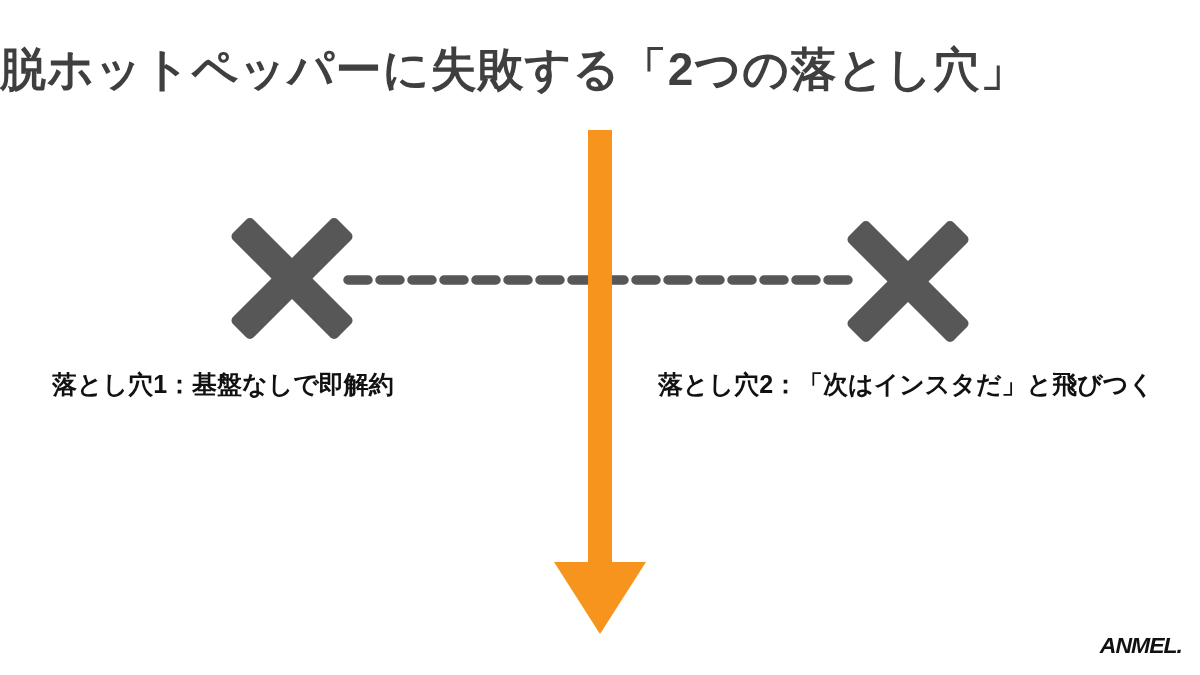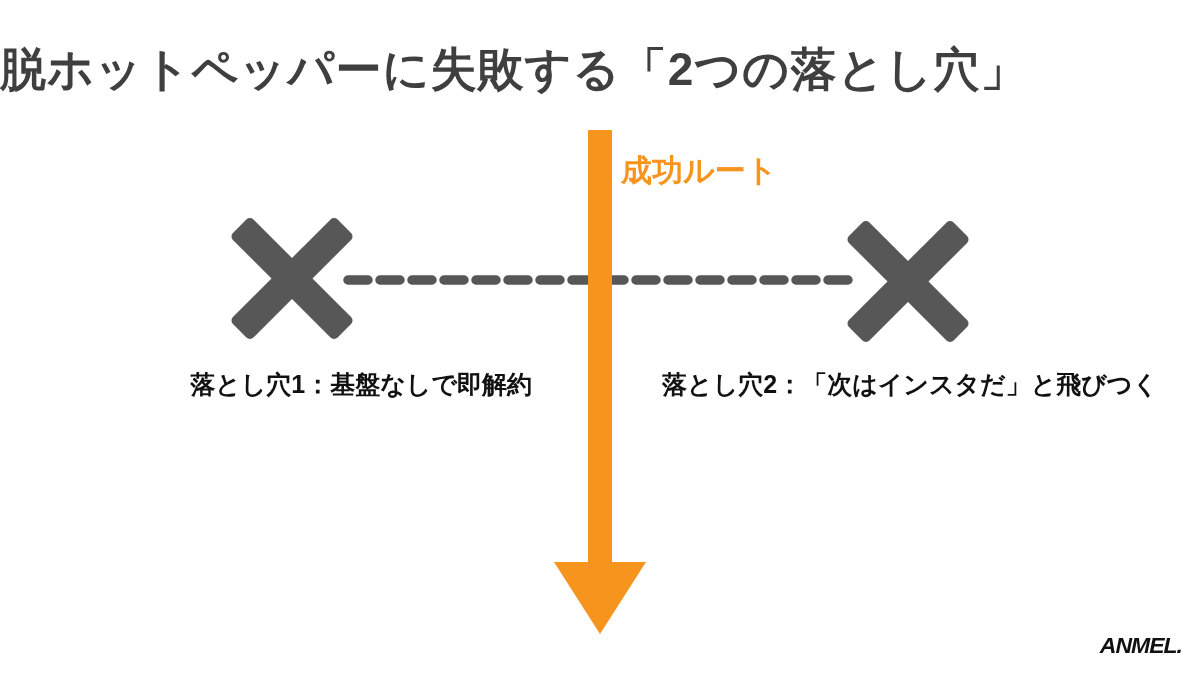--- a/index.html
+++ b/index.html
@@ -82,21 +82,21 @@
   }
   .xmark .bar1 { transform: rotate(45deg); }
   .xmark .bar2 { transform: rotate(-45deg); }
   
   .pitfall-heading {
     position: absolute;
     top: 368px;
     font-size: 25px;
     font-weight: bold;
     color: #111111;
-    text-align: right;
+    text-align: left;
     white-space: nowrap;
   }
   .heading-left  { left: 52px;  width: 480px; }
   .heading-right { left: 658px; width: 500px; }
   .pitfall-body {
     position: absolute;
     top: 424px;
     font-size: 25px;
     line-height: 41px;
     color: #1a1a1a;
@@ -135,21 +135,20 @@
   </div>
 
   <div class="xmark xmark-right">
     <span class="bar bar1"></span>
     <span class="bar bar2"></span>
   </div>
 
   <div class="arrow-shaft"></div>
   <div class="arrow-head"></div>
 
-  <div class="route-label">成功ルート</div>
 
   <h2 class="pitfall-heading heading-left">落とし穴1：基盤なしで即解約</h2>
 
   <h2 class="pitfall-heading heading-right">落とし穴2：「次はインスタだ」と飛びつく</h2>
 
   <div class="logo">ANMEL.</div>
 
 </div>
 
 </body></html>

